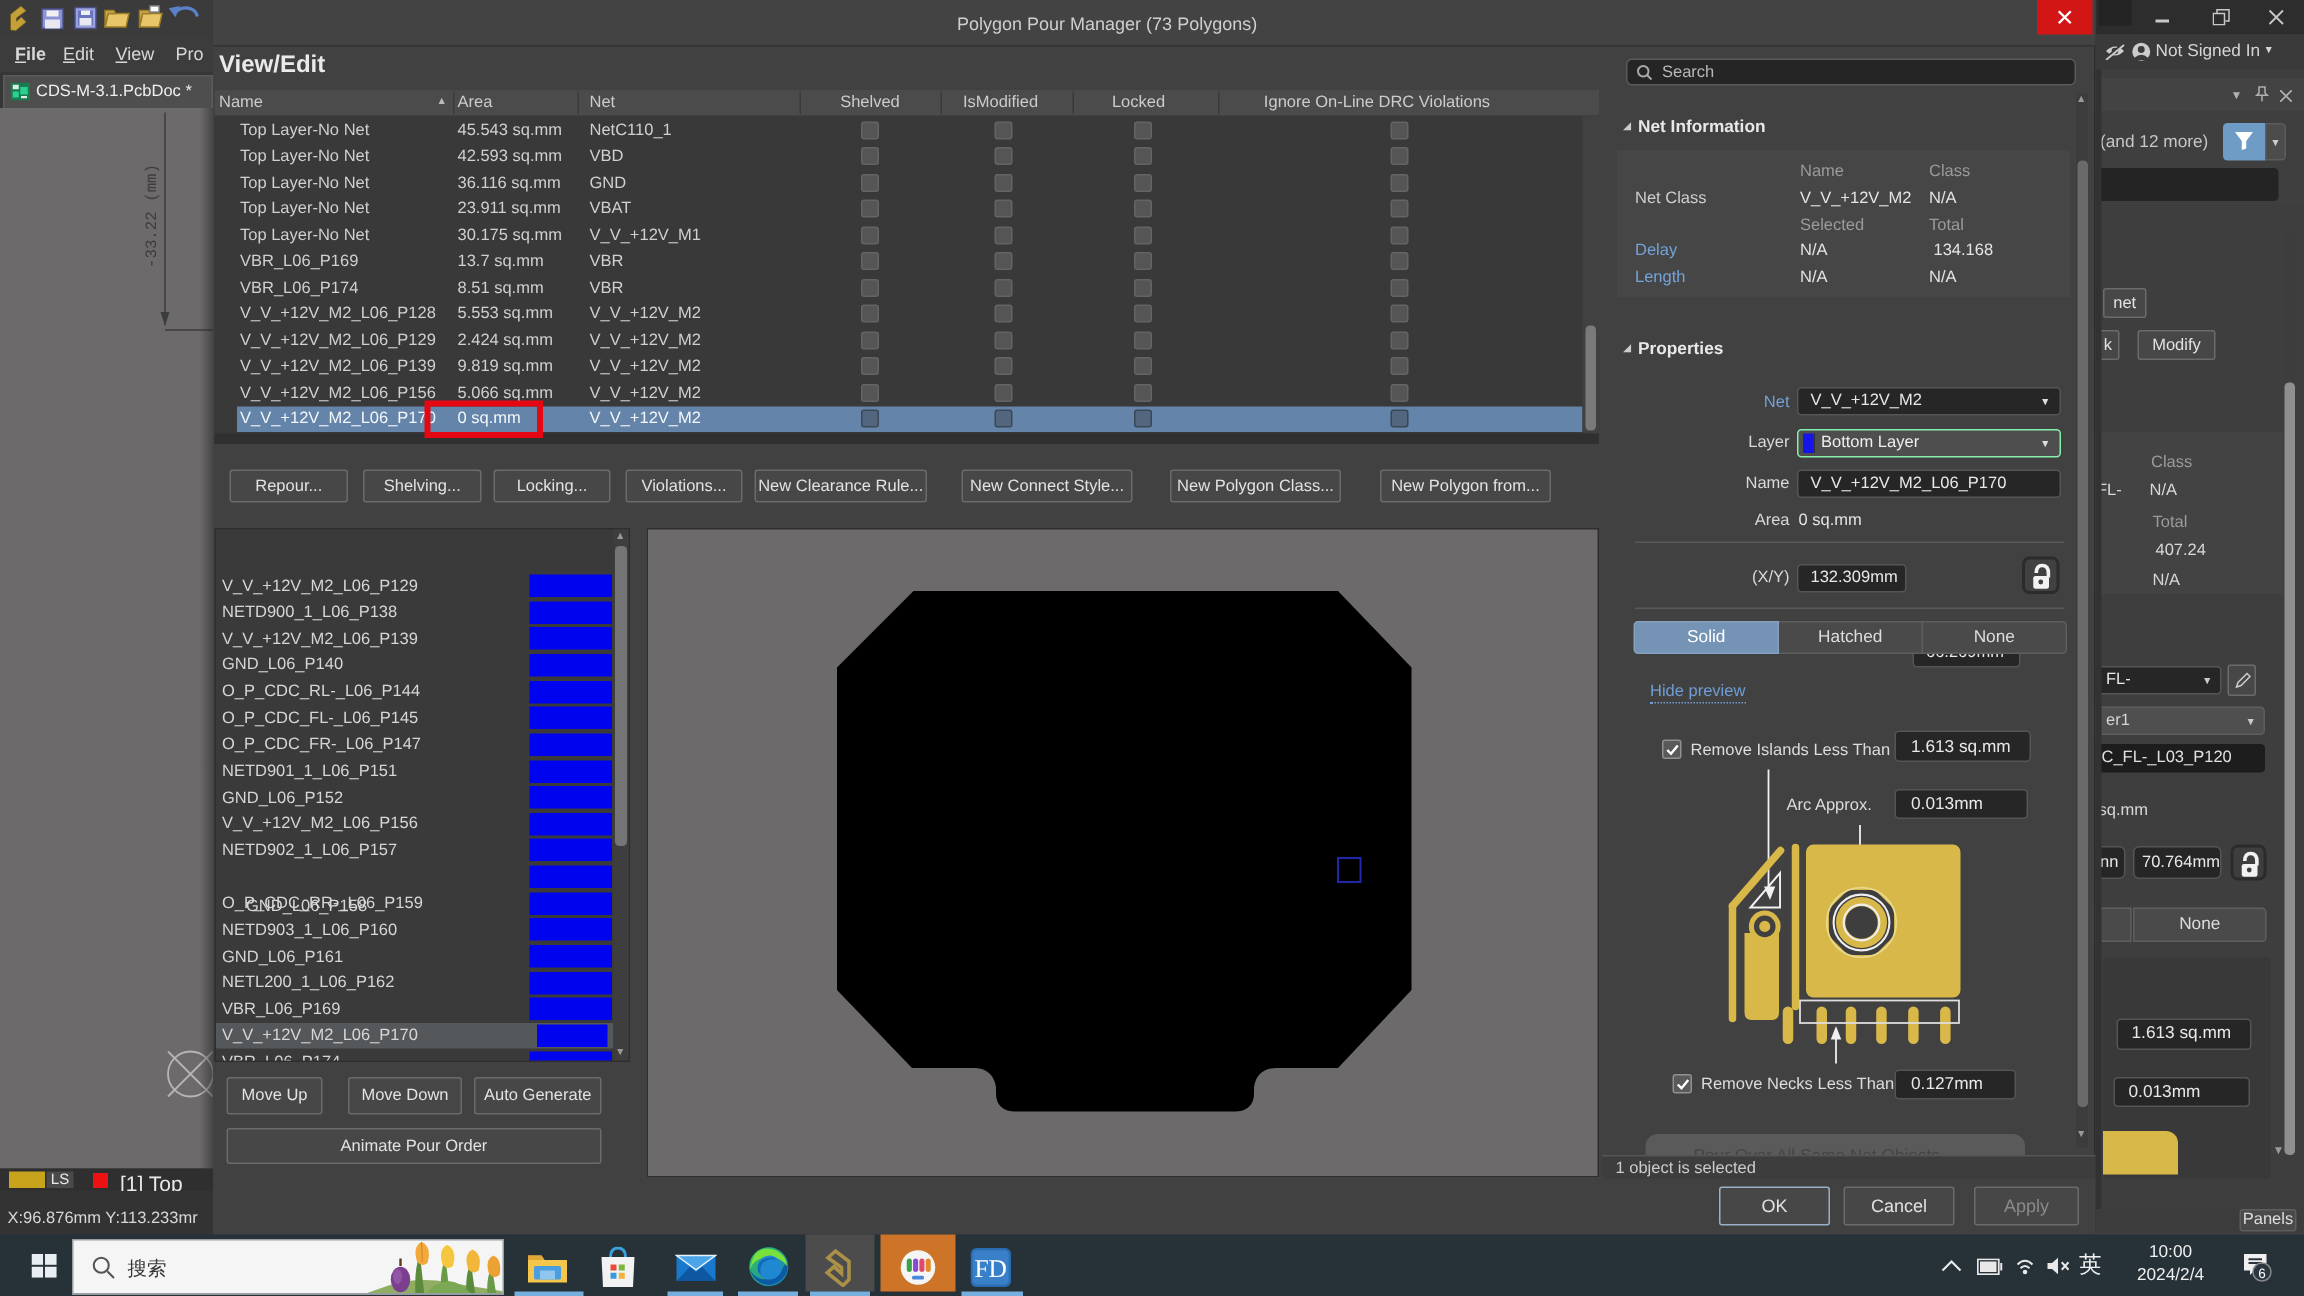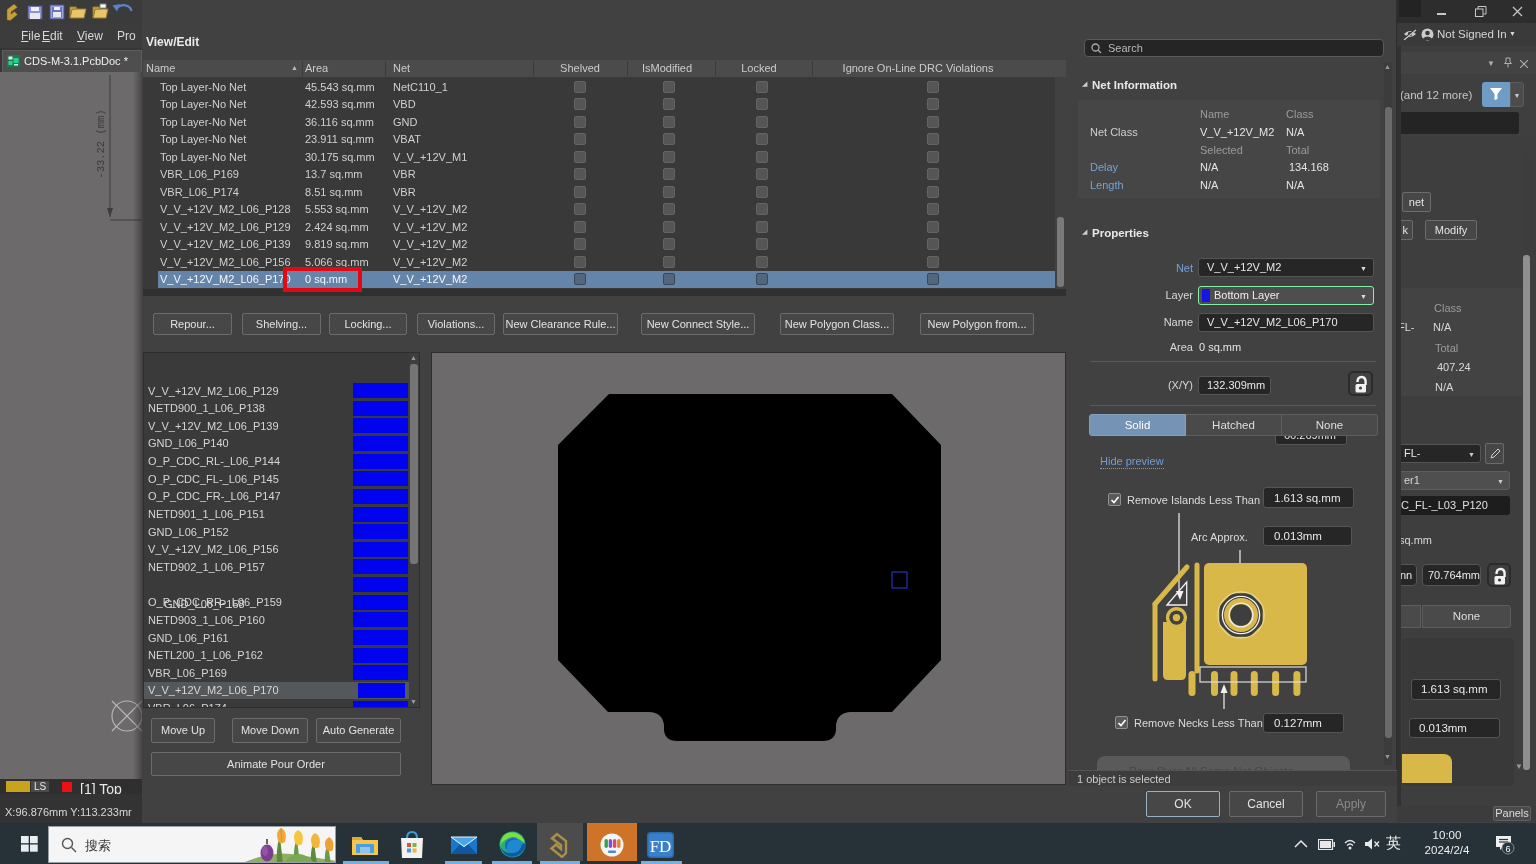--- a/index.html
+++ b/index.html
@@ -28,21 +28,21 @@
       <rect x="53" y="12" width="8" height="5" fill="#e8e8ee"></rect>
       <path d="M70 18 L72 9 L86 9 L84 18 Z" fill="#e8c568" stroke="#9a7d28"></path>
       <path d="M70 18 L70 7 L76 7 L77 9 L72 9 Z" fill="#d4ae4e" stroke="#9a7d28"></path>
       <path d="M93 18 L95 9 L108 9 L106 18 Z" fill="#e8c568" stroke="#9a7d28"></path>
       <path d="M93 18 L93 7 L99 7 L100 9 L95 9 Z" fill="#d4ae4e" stroke="#9a7d28"></path>
       <path d="M100 4 L106 4 L106 8 L100 8 Z" fill="#fff" stroke="#888"></path>
       <path d="M116 9 Q121 3.5 127.5 6 Q131 7.5 131.5 11" fill="none" stroke="#5b82c8" stroke-width="2.2"></path>
       <path d="M112.5 5.5 L120 4 L117 11.5 Z" fill="#5b82c8"></path>
     </svg>
     <div class="a" style="left:0;top:24px;width:142px;height:24px;background:#3c3c3c;color:#d8d8d8;font-size:12px;">
-      <span class="a" style="left:21px;top:5px;"><u>F</u>ile</span>
+      <span class="a" style="left:10px;top:5px;font-weight:bold;"><u>F</u>ile</span>
       <span class="a" style="left:42px;top:5px;"><u>E</u>dit</span>
       <span class="a" style="left:77px;top:5px;"><u>V</u>iew</span>
       <span class="a" style="left:117px;top:5px;">Pro</span>
     </div>
     <div class="a" style="left:0;top:48px;width:142px;height:24px;background:#363636;"></div>
     <div class="a" style="left:2px;top:50px;width:140px;height:22px;background:#4e4e4e;border:1px solid #5c5c5c;border-bottom:none;">
       <svg class="a" style="left:4px;top:4px;" width="13" height="12" viewBox="0 0 13 12">
         <rect x="0" y="0" width="13" height="12" fill="#1a7a50"></rect>
         <rect x="1.5" y="1.5" width="4" height="3" fill="#d8f0e0"></rect>
         <rect x="6.5" y="3" width="5" height="5" fill="#2ad090"></rect>
@@ -176,21 +176,29 @@
     <span class="a" style="left:118px;top:716px;font-size:8px;color:#999;">▼</span>
     <div class="a" style="left:126px;top:108px;width:7px;height:610px;background:#3d3d3d;"></div>
     <div class="a" style="left:126px;top:209px;width:7px;height:515px;background:#8f8f8f;border-radius:3px;"></div>
     <div class="a" style="left:0;top:0;width:4px;height:776px;background:#323232;"></div>
     <div class="a" style="left:0;top:760px;width:139px;height:16px;background:#3c3c3c;">
       <div class="a" style="left:96px;top:0px;width:38px;height:15px;background:#4a4a4a;border:1px solid #5e5e5e;border-radius:2px;color:#dcdcdc;text-align:center;line-height:13px;">Panels</div>
     </div>
   </div>
 
   <div class="a" id="dialog" style="left:142px;top:0;width:1255px;height:822px;background:#414141;border-right:1px solid #2e2e2e;">
-    <span class="a" style="left:4px;top:35px;font-size:12px;font-weight:bold;color:#eaeaea;">View/Edit</span>
+    <div class="a" style="left:0;top:0;width:1255px;height:31px;background:#434343;border-bottom:1px solid #333;">
+      <span class="a" style="left:496px;top:9px;font-size:12px;color:#cfcfcf;white-space:nowrap;">Polygon Pour Manager (73 Polygons)</span>
+      <div class="a" style="left:1216px;top:0;width:37px;height:23px;background:#d21616;">
+        <svg class="a" style="left:13px;top:6px;" width="11" height="11" viewBox="0 0 11 11">
+            <path d="M1.5 1.5 L9.5 9.5 M9.5 1.5 L1.5 9.5" stroke="#fff" stroke-width="1.6"></path>
+          </svg>
+      </div>
+    </div>
+    <span class="a" style="left:4px;top:35px;font-size:16px;font-weight:bold;color:#eaeaea;">View/Edit</span>
     <div class="a" id="tbl" style="left:1px;top:60px;width:923px;height:236px;background:#393939;">
       <div class="a" style="left:0;top:0;width:923px;height:17px;background:#4b4b4b;color:#cccccc;">
         <span class="a" style="left:3px;top:2px;">Name</span>
         <span class="a" style="left:148px;top:4px;font-size:7px;color:#bbb;">▲</span>
         <span class="a" style="left:162px;top:2px;">Area</span>
         <span class="a" style="left:250px;top:2px;">Net</span>
         <span class="a" style="left:400px;top:2px;width:74px;text-align:center;">Shelved</span>
         <span class="a" style="left:487px;top:2px;width:74px;text-align:center;">IsModified</span>
         <span class="a" style="left:579px;top:2px;width:74px;text-align:center;">Locked</span>
         <span class="a" style="left:655px;top:2px;width:240px;text-align:center;">Ignore On-Line DRC Violations</span>

